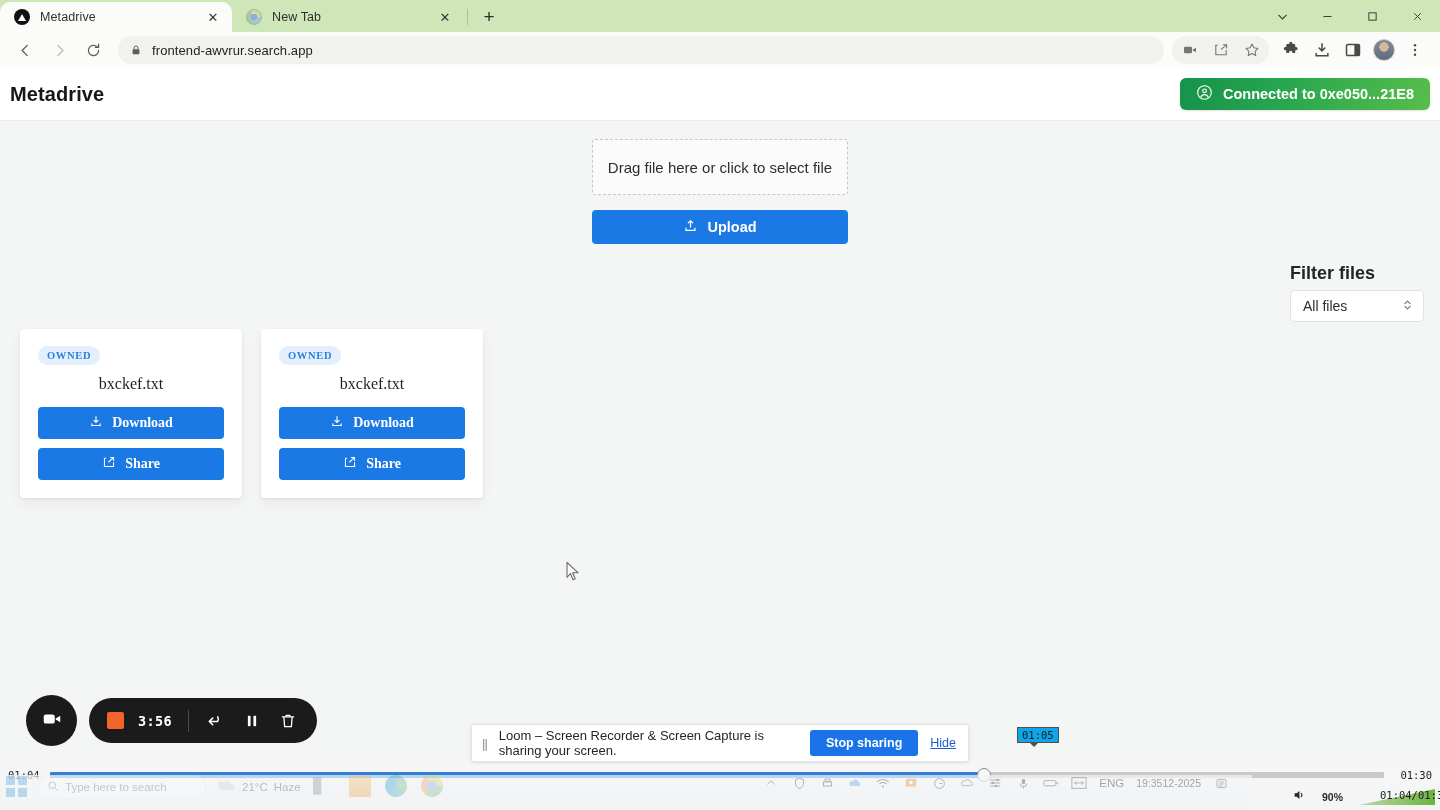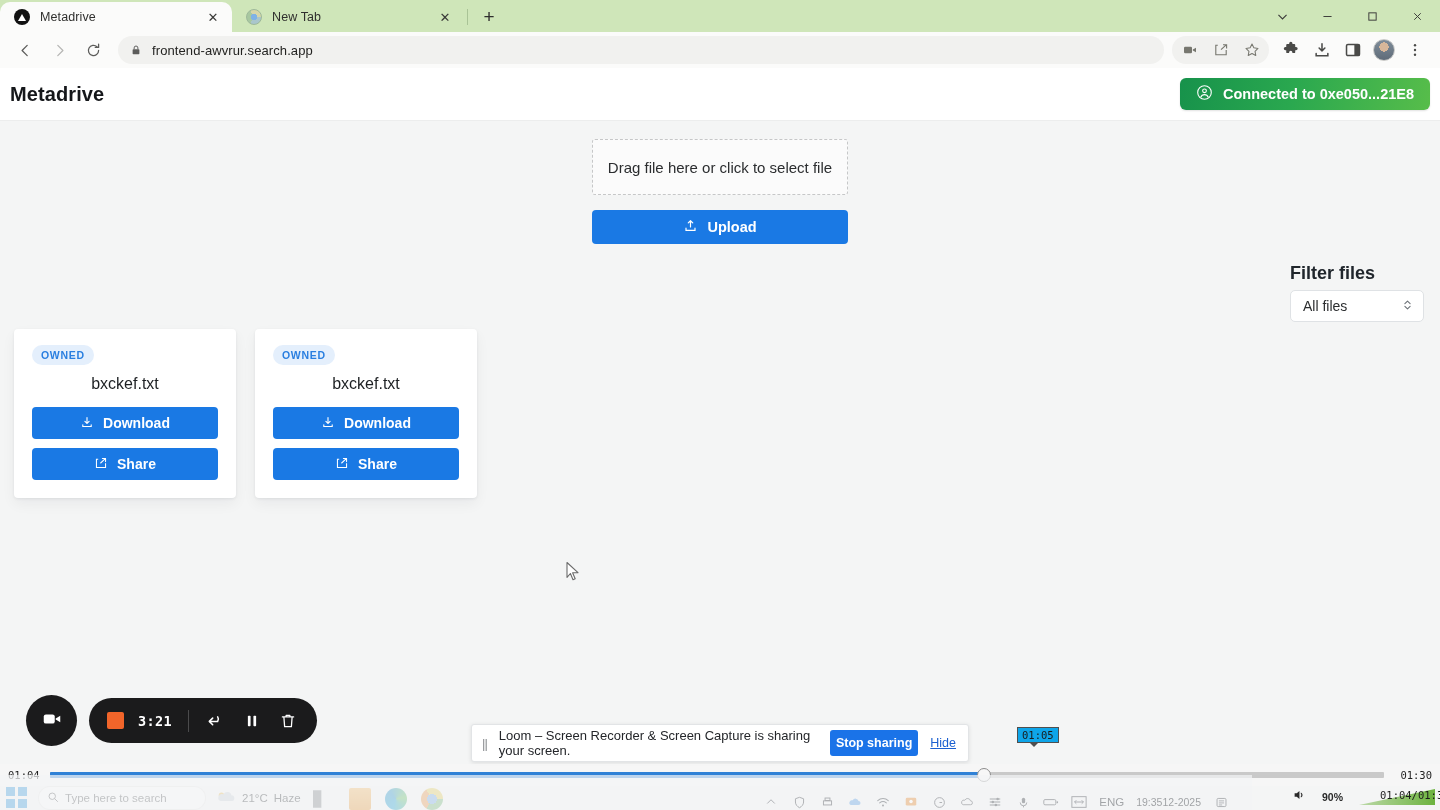--- a/index.html
+++ b/index.html
@@ -144,21 +144,21 @@
   .filter-box { position: absolute; left: 1290px; top: 142px; width: 134px; }
   .filter-label { font-size: 18px; font-weight: bold; color: #20262c; margin-bottom: 6px; }
   .filter-select {
     height: 32px; width: 134px;
     background: #ffffff; border: 1px solid #dfe2e5; border-radius: 5px;
     display: flex; align-items: center; justify-content: space-between;
     padding: 0 10px 0 12px;
     font-size: 14px; color: #2b2d2f;
   }
 
-  .cards { position: absolute; left: 14px; top: 208px; display: flex; gap: 19px; }
+  .cards { position: absolute; left: 20px; top: 208px; display: flex; gap: 19px; font-family: Liberation Serif, serif; }
   .file-card {
     width: 222px;
     background: #ffffff; border-radius: 4px;
     padding: 16px 18px 18px 18px;
     box-shadow: 0 1px 3px rgba(16,24,40,.07), 0 6px 14px rgba(16,24,40,.05);
   }
   .badge {
     display: inline-block;
     background: #e4effc; color: #2a7fe0;
     font-size: 10.5px; font-weight: bold; letter-spacing: .7px;
@@ -199,21 +199,21 @@
 
   .share-bar {
     position: absolute; left: 471px; top: 724px; width: 498px; height: 38px;
     background: #ffffff; border: 1px solid #e2e4e6; border-radius: 3px;
     display: flex; align-items: center; gap: 12px; padding: 0 12px 0 10px;
     box-shadow: 0 1px 4px rgba(0,0,0,.10);
   }
   .share-grip { color: #8a8d90; font-size: 13px; letter-spacing: -1px; }
   .share-text { flex: 1; font-size: 13px; color: #24262a; }
   .stop-sharing {
-    height: 26px; padding: 0 6px; border-radius: 3px;
+    height: 26px; padding: 0 16px; border-radius: 3px;
     background: #1a73e8; color: #fff; font-size: 12.5px; font-weight: bold;
     display: flex; align-items: center;
   }
   .hide-link { color: #1a5fd0; font-size: 12.5px; text-decoration: underline; }
 
   
   .tooltip {
     position: absolute; left: 1017px; top: 727px;
     background: #0ea5e9; border: 1px solid #4f4f4f;
     font-size: 10.5px; color: #1a1a1a; padding: 1px 4px;
@@ -235,21 +235,21 @@
   .seek-fill { position: absolute; left: 0; top: 2px; height: 6px; background: #2f81d6; border-radius: 1px; }
   .seek-knob {
     position: absolute; top: -2px; width: 14px; height: 14px;
     border-radius: 50%; background: #f7f7f7; border: 1px solid #8c8c8c;
   }
   .player-time.right { text-align: right; width: 44px; }
 
   .taskbar {
     position: absolute; left: 0; top: 775px; width: 1252px; height: 35px;
     background: rgba(243,244,245,.72);
-    display: flex; align-items: flex-end;
+    display: flex; align-items: flex-start;
   }
   .tb-left { display: flex; align-items: center; gap: 10px; padding-left: 6px; opacity: .35; }
   .tb-start {
     width: 22px; height: 22px;
     background:
       linear-gradient(#4aa3e0,#4aa3e0) 0 0/9px 9px no-repeat,
       linear-gradient(#4aa3e0,#4aa3e0) 12px 0/9px 9px no-repeat,
       linear-gradient(#4aa3e0,#4aa3e0) 0 12px/9px 9px no-repeat,
       linear-gradient(#4aa3e0,#4aa3e0) 12px 12px/9px 9px no-repeat;
   }
@@ -511,21 +511,21 @@
   <span>
     <svg width="22" height="22" viewBox="0 0 24 24">
         <rect x="3" y="7" width="12" height="10" rx="2.4" fill="currentColor"></rect>
         <path d="M16 11.5l5-3v7l-5-3z" fill="currentColor"></path>
       </svg>
   </span>
 </div>
 
 <div class="loom-bar">
   <div class="loom-stop"></div>
-  <div class="loom-time">3:21</div>
+  <div class="loom-time">3:56</div>
   <div class="loom-div"></div>
   <div class="loom-icon">
     <svg width="20" height="20" viewBox="0 0 24 24">
         <path d="M8 8.5L4 12.5l4 4" fill="none" stroke="currentColor" stroke-width="1.9" stroke-linecap="round" stroke-linejoin="round"></path>
         <path d="M4.5 12.5h9.5a5 5 0 0 0 0-5.5" fill="none" stroke="currentColor" stroke-width="1.9" stroke-linecap="round"></path>
       </svg>
   </div>
   <div class="loom-icon">
     <svg width="18" height="18" viewBox="0 0 24 24">
         <rect x="6.5" y="5" width="3.6" height="14" rx="1" fill="currentColor"></rect>

